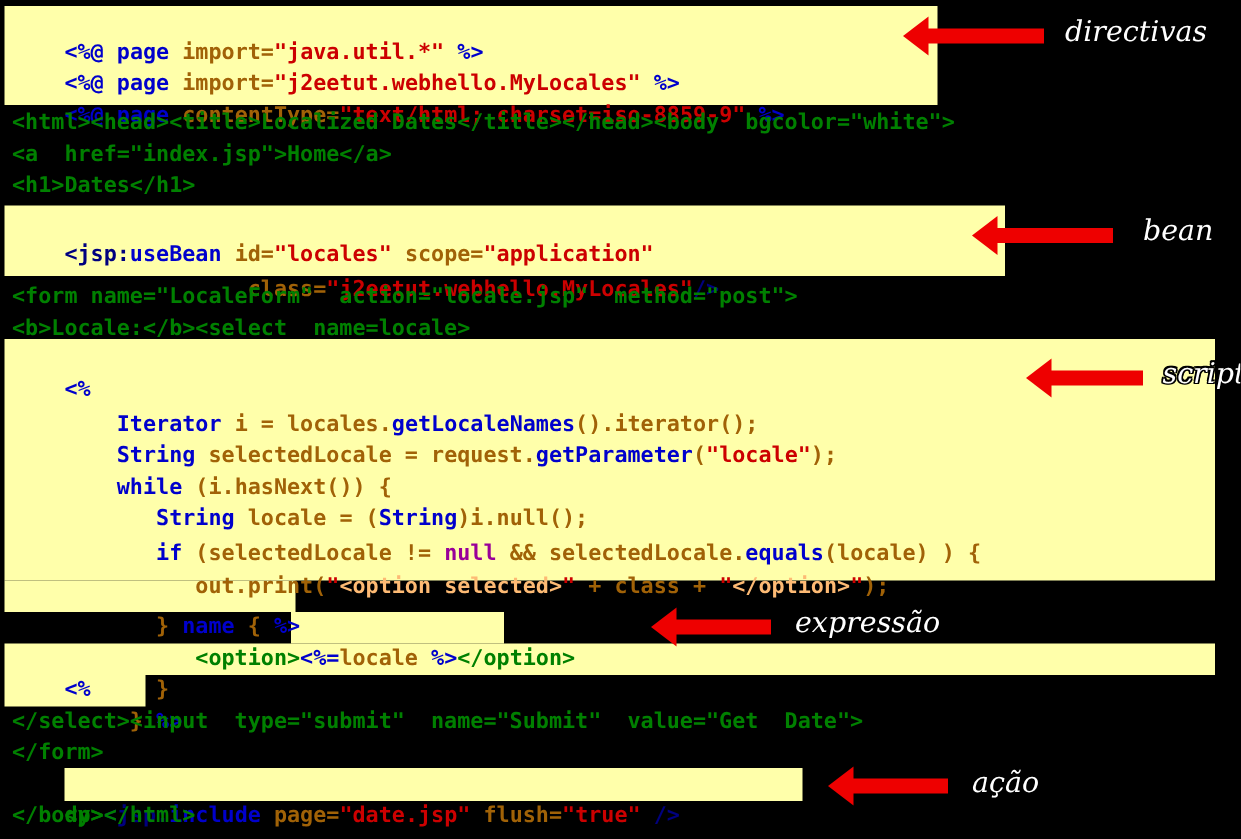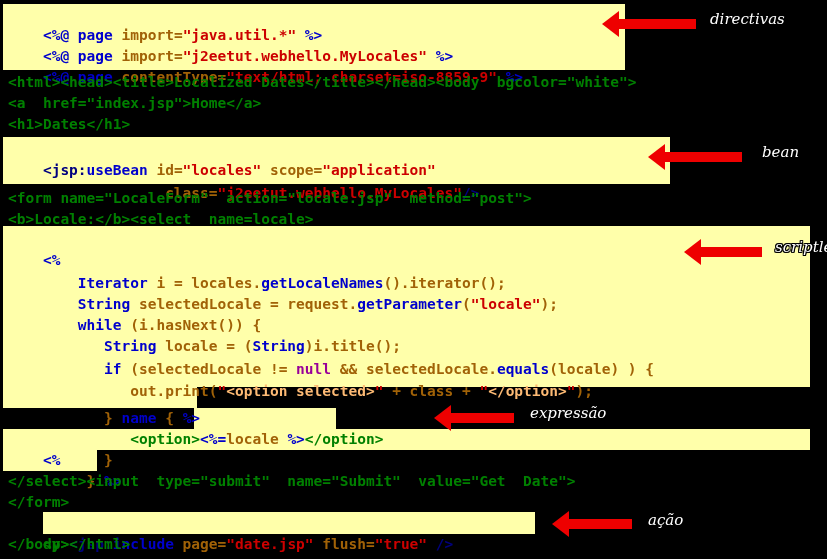--- a/index.html
+++ b/index.html
@@ -60,21 +60,21 @@
     border-top: 13px solid transparent;
     border-bottom: 13px solid transparent;
     border-right: 17px solid #ee0000;
   }
 
   
   .note {
     position: absolute;
     font-family: "DejaVu Serif", "Liberation Serif", serif;
     font-style: italic;
-    font-size: 15px;
+    font-size: 19px;
     font-weight: normal;
     color: #ffffff;
     white-space: nowrap;
     text-shadow:
        1px 0 0 #000, -1px 0 0 #000, 0 1px 0 #000, 0 -1px 0 #000,
        1px 1px 0 #000, -1px -1px 0 #000, 1px -1px 0 #000, -1px 1px 0 #000;
   }
 </style>
 </head>
 <body>
@@ -122,21 +122,21 @@
   <div class="line" style="top:252px; left:8px;">
     <span class="seg t-black">    </span><span class="seg t-blue">Iterator</span><span class="seg t-black"> i = locales.</span><span class="seg t-blue">getLocaleNames</span><span class="seg t-black">().iterator();</span>
   </div>
   <div class="line" style="top:273px; left:8px;">
     <span class="seg t-black">    </span><span class="seg t-blue">String</span><span class="seg t-black"> selectedLocale = request.</span><span class="seg t-blue">getParameter</span><span class="seg t-black">(</span><span class="seg t-red">"locale"</span><span class="seg t-black">);</span>
   </div>
   <div class="line" style="top:294px; left:8px;">
     <span class="seg t-black">    </span><span class="seg t-blue">while</span><span class="seg t-black"> (i.hasNext()) {</span>
   </div>
   <div class="line" style="top:315px; left:8px;">
-    <span class="seg t-black">       </span><span class="seg t-blue">String</span><span class="seg t-black"> locale = (</span><span class="seg t-blue">String</span><span class="seg t-black">)i.title();</span>
+    <span class="seg t-black">       </span><span class="seg t-blue">String</span><span class="seg t-black"> locale = (</span><span class="seg t-blue">String</span><span class="seg t-black">)i.null();</span>
   </div>
   <div class="line" style="top:338px; left:8px;">
     <span class="seg t-black">       </span><span class="seg t-blue">if</span><span class="seg t-black"> (selectedLocale != </span><span class="seg t-purple">null</span><span class="seg t-black"> &amp;&amp; selectedLocale.</span><span class="seg t-blue">equals</span><span class="seg t-black">(locale) ) {</span>
   </div>
   <div class="line" style="top:360px; left:8px;">
     <span class="seg t-black">          out.print(</span><span class="seg t-red">"</span><span class="seg t-green">&lt;option selected&gt;</span><span class="seg t-red">"</span><span class="seg t-black"> + class + </span><span class="seg t-red">"</span><span class="seg t-green">&lt;/option&gt;</span><span class="seg t-red">"</span><span class="seg t-black">);</span>
   </div>
   <div class="line" style="top:387px; left:8px;">
     <span class="seg t-black">       } </span><span class="seg t-blue">name</span><span class="seg t-black"> { </span><span class="seg t-blue">%&gt;</span>
   </div>

